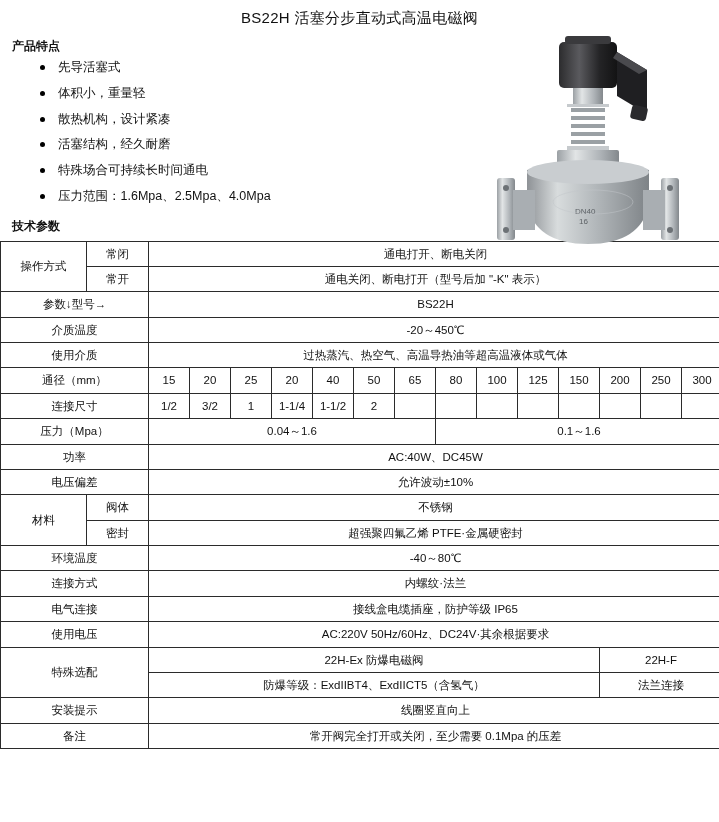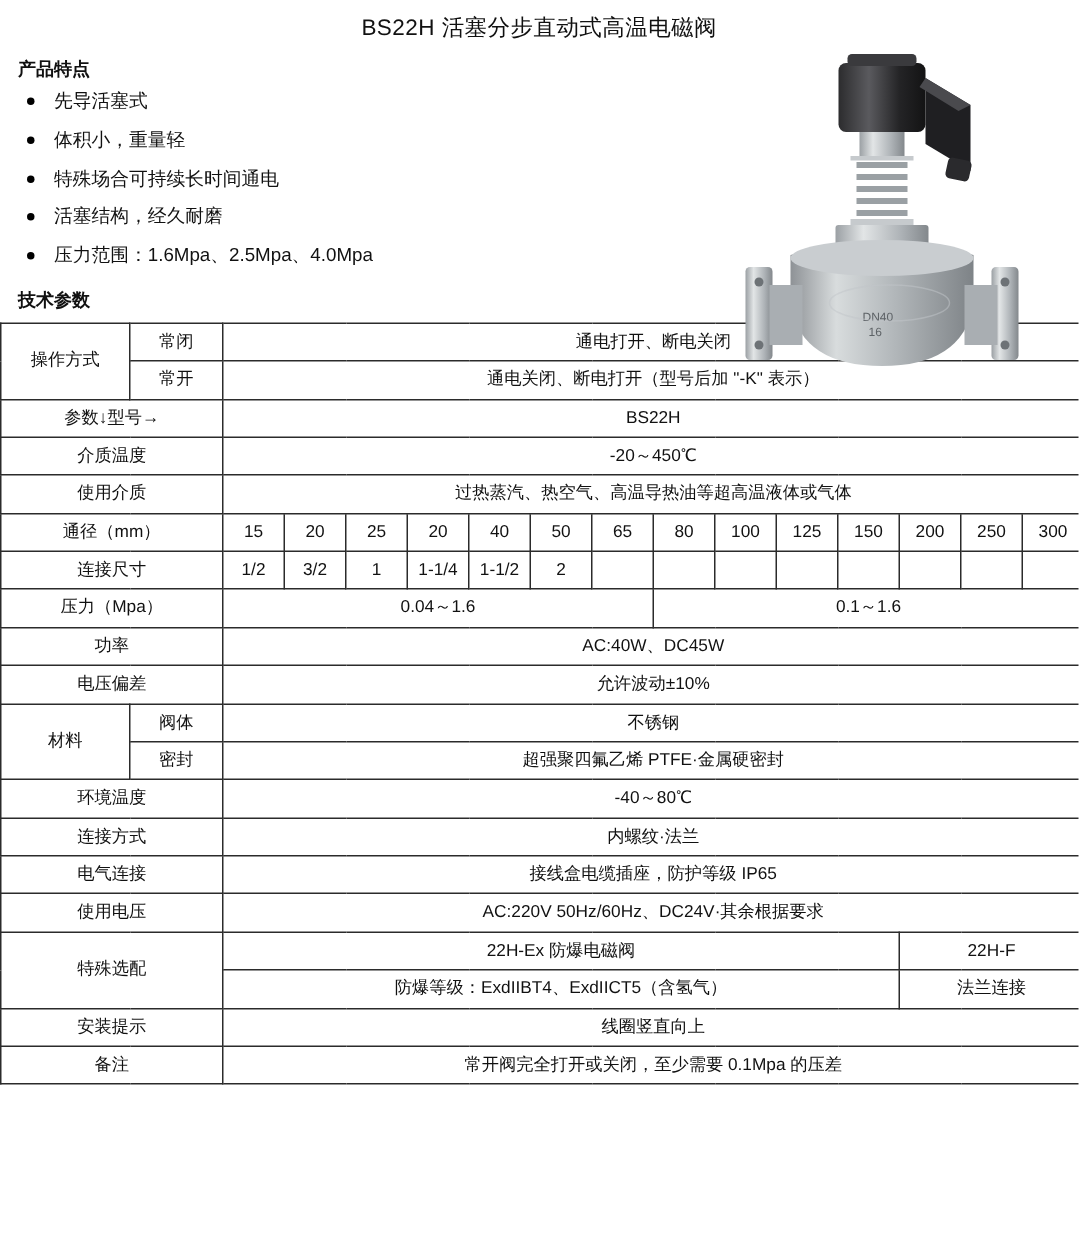--- a/index.html
+++ b/index.html
@@ -34,21 +34,21 @@
     font-weight: bold;
     margin: 10px 0 4px 12px;
   }
   .section-heading.tech {
     margin-top: 14px;
     margin-bottom: 6px;
   }
   ul.features {
     list-style: none;
     margin: 6px 0 0 0;
-    padding: 0 0 0 18px;
+    padding: 0 0 0 40px;
   }
   ul.features li {
     font-size: 12.5px;
     margin-bottom: 12px;
     position: relative;
     padding-left: 18px;
     line-height: 1.1;
   }
   ul.features li:before {
     content: "";
@@ -91,22 +91,23 @@
 
 <div class="page">
 
   <div class="doc-title">BS22H 活塞分步直动式高温电磁阀</div>
 
   <div class="section-heading">产品特点</div>
 
   <ul class="features">
     <li>先导活塞式</li>
     <li>体积小，重量轻</li>
+    <li>散热机构，设计紧凑</li>
+    <li>活塞结构，经久耐磨</li>
     <li>特殊场合可持续长时间通电</li>
-    <li>活塞结构，经久耐磨</li>
     <li>压力范围：1.6Mpa、2.5Mpa、4.0Mpa</li>
   </ul>
 
   <div class="product-image">
     <svg width="230" height="240" viewBox="0 0 230 240" xmlns="http://www.w3.org/2000/svg">
       <defs>
         <linearGradient id="steel" x1="0" y1="0" x2="1" y2="0">
           <stop offset="0%" stop-color="#8e9296"></stop>
           <stop offset="25%" stop-color="#d8dcdd"></stop>
           <stop offset="55%" stop-color="#b4b9bc"></stop>

